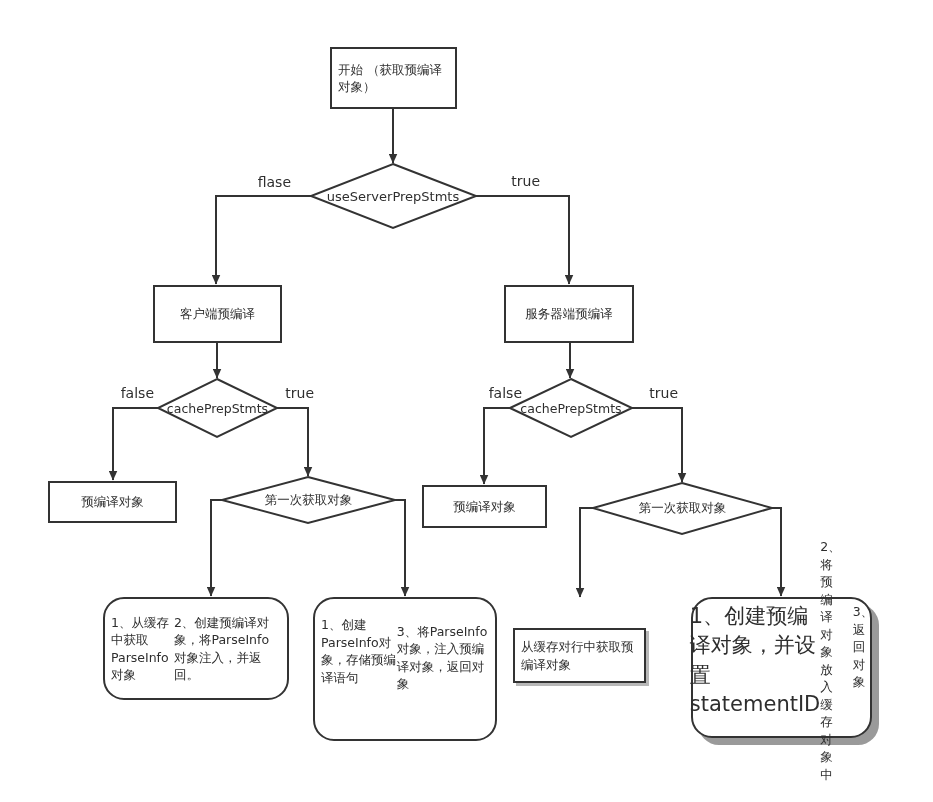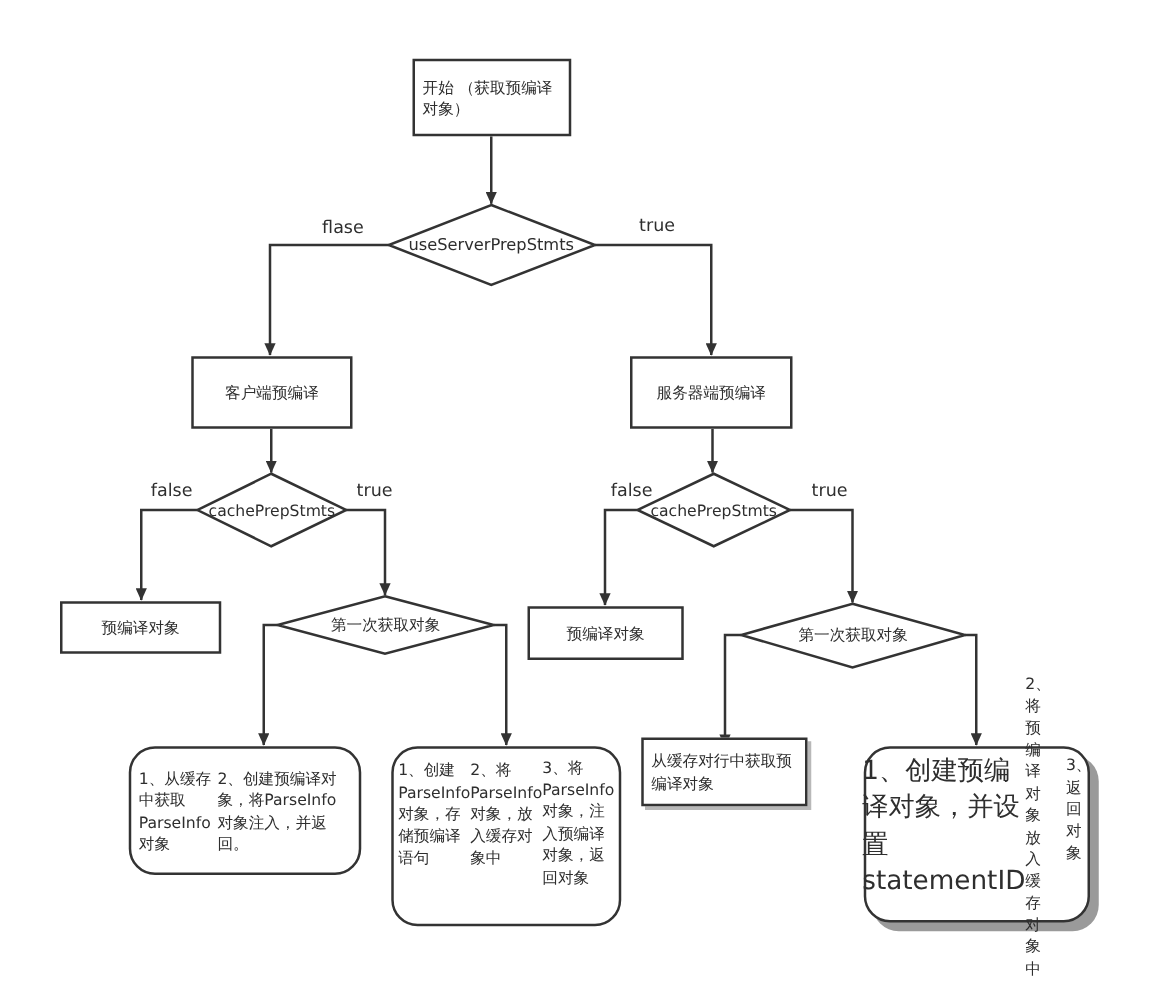--- a/index.html
+++ b/index.html
@@ -112,25 +112,24 @@
     <span>预编译对象</span>
   </div>
 
   <div class="node multi" style="left:103px;top:597px;width:186px;height:103px;">
     <p>1、从缓存中获取ParseInfo对象</p>
     <p>2、创建预编译对象，将ParseInfo对象注入，并返回。</p>
   </div>
 
   <div class="node multi box2" style="left:313px;top:597px;width:184px;height:144px;padding-bottom:27px;">
     <p>1、创建ParseInfo对象，存储预编译语句</p>
-    <p>2、将ParseInfo对象，放入缓存对象中</p>
     <p>3、将ParseInfo对象，注入预编译对象，返回对象</p>
   </div>
 
-  <div class="node shadow-light" style="left:513px;top:590px;width:133px;height:55px;">
+  <div class="node shadow-light" style="left:513px;top:628px;width:133px;height:55px;">
     <span>从缓存对行中获取预编译对象</span>
   </div>
 
   <div class="node multi box4 shadow-strong" style="left:691px;top:597px;width:181px;height:141px;">
     <p class="big">1、创建预编译对象，并设置statementID</p>
     <p>2、将预编译对象放入缓存对象中</p>
     <p class="item3">3、返回对象</p>
   </div>
 
   <div class="diamond-label" style="left:313px;top:188px;width:160px;height:16px;font-size:13px;">useServerPrepStmts</div>

